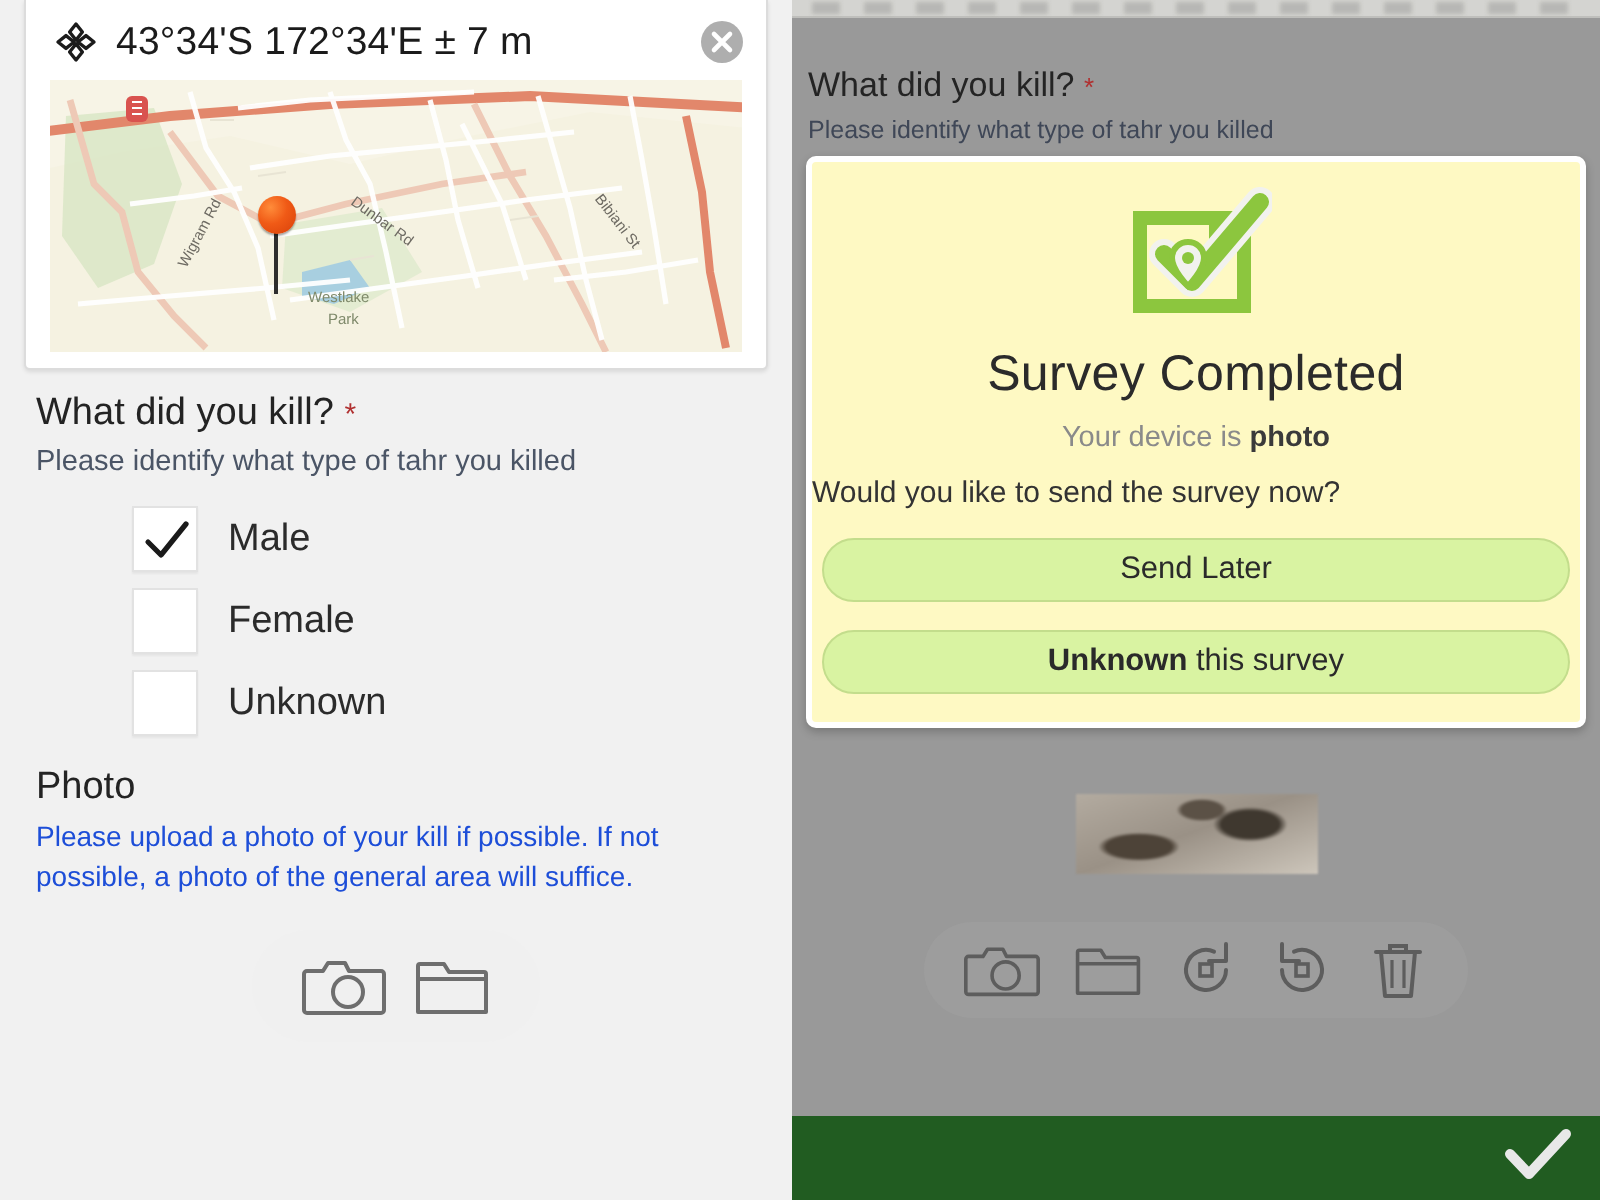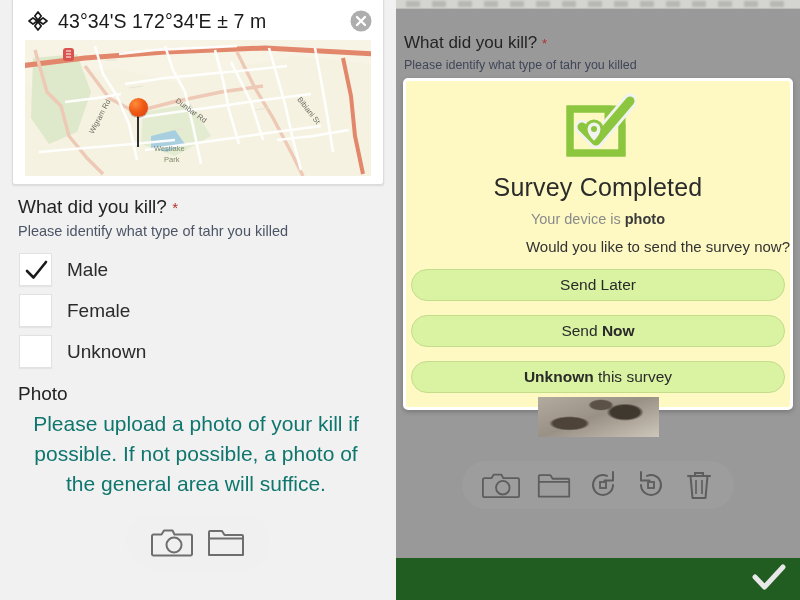--- a/index.html
+++ b/index.html
@@ -83,40 +83,39 @@
     color: #232323;
     padding: 0 0 0 18px;
     font-weight: 400;
   }
   .q-title .req { color: #b03030; font-size: 15px; }
   .q-sub {
     font-size: 14.5px;
     color: #4b5566;
     padding: 5px 0 0 18px;
   }
-  .opts { margin-top: 10px; padding-left: 19px; }
+  .opts { margin-top: 10px; padding-left: 19px; margin-left: 47px; }
   .opt { display: flex; align-items: center; height: 41px; }
   .checkbox {
     width: 33px; height: 33px;
     background: #ffffff;
     border: 1px solid #e2e2e2;
     box-shadow: 0 1px 1px rgba(0,0,0,.05);
     flex: 0 0 33px;
     position: relative;
   }
   .checkbox svg { position: absolute; left: 4px; top: 5px; }
   .opt-label { font-size: 19px; color: #2b2b2b; margin-left: 15px; }
 
   .photo-sec { position: absolute; left: 0; top: 383px; width: 396px; }
   .photo-title { font-size: 19px; color: #232323; padding-left: 18px; }
   .photo-desc {
-    font-size: 21px; color: #0f766e;
+    font-size: 14px; color: #1d4ed8;
     padding: 4px 22px 0 18px;
     line-height: 1.42;
-    text-align: center;
   }
   .photo-pill {
     margin: 16px auto 0 auto;
     width: 144px; height: 56px;
     background: #f0f0f0;
     border-radius: 28px;
     display: flex; align-items: center; justify-content: center; gap: 14px;
   }
   .icon-btn { display: flex; align-items: center; justify-content: center; }
 
@@ -169,21 +168,21 @@
     letter-spacing: .2px;
   }
   .dlg-status {
     text-align: center;
     font-size: 14.5px;
     color: #8a8a8a;
     margin-top: 9px;
   }
   .dlg-status b { color: #3a3a3a; }
   .dlg-prompt {
-    text-align: right;
+    text-align: left;
     font-size: 15px;
     color: #333333;
     margin-top: 11px;
   }
   .dlg-btns { margin-top: 14px; padding: 0 5px; }
   .dlg-btn {
     display: block;
     width: 100%;
     height: 32px;
     line-height: 30px;
@@ -377,21 +376,20 @@
       <div class="dlg-h1">Survey Completed</div>
 
       <div class="dlg-status">
         <span>Your device is </span><b>photo</b>
       </div>
 
       <div class="dlg-prompt">Would you like to send the survey now?</div>
 
       <div class="dlg-btns">
         <button class="dlg-btn"><span>Send Later</span></button>
-        <button class="dlg-btn"><span>Send </span><b>Now</b></button>
         <button class="dlg-btn"><b>Unknown</b><span> this survey</span></button>
       </div>
     </div>
 
     <div class="thumb-wrap">
       <span class="thumb"></span>
     </div>
 
     <div class="tool-pill">
       <span class="icon-btn">

